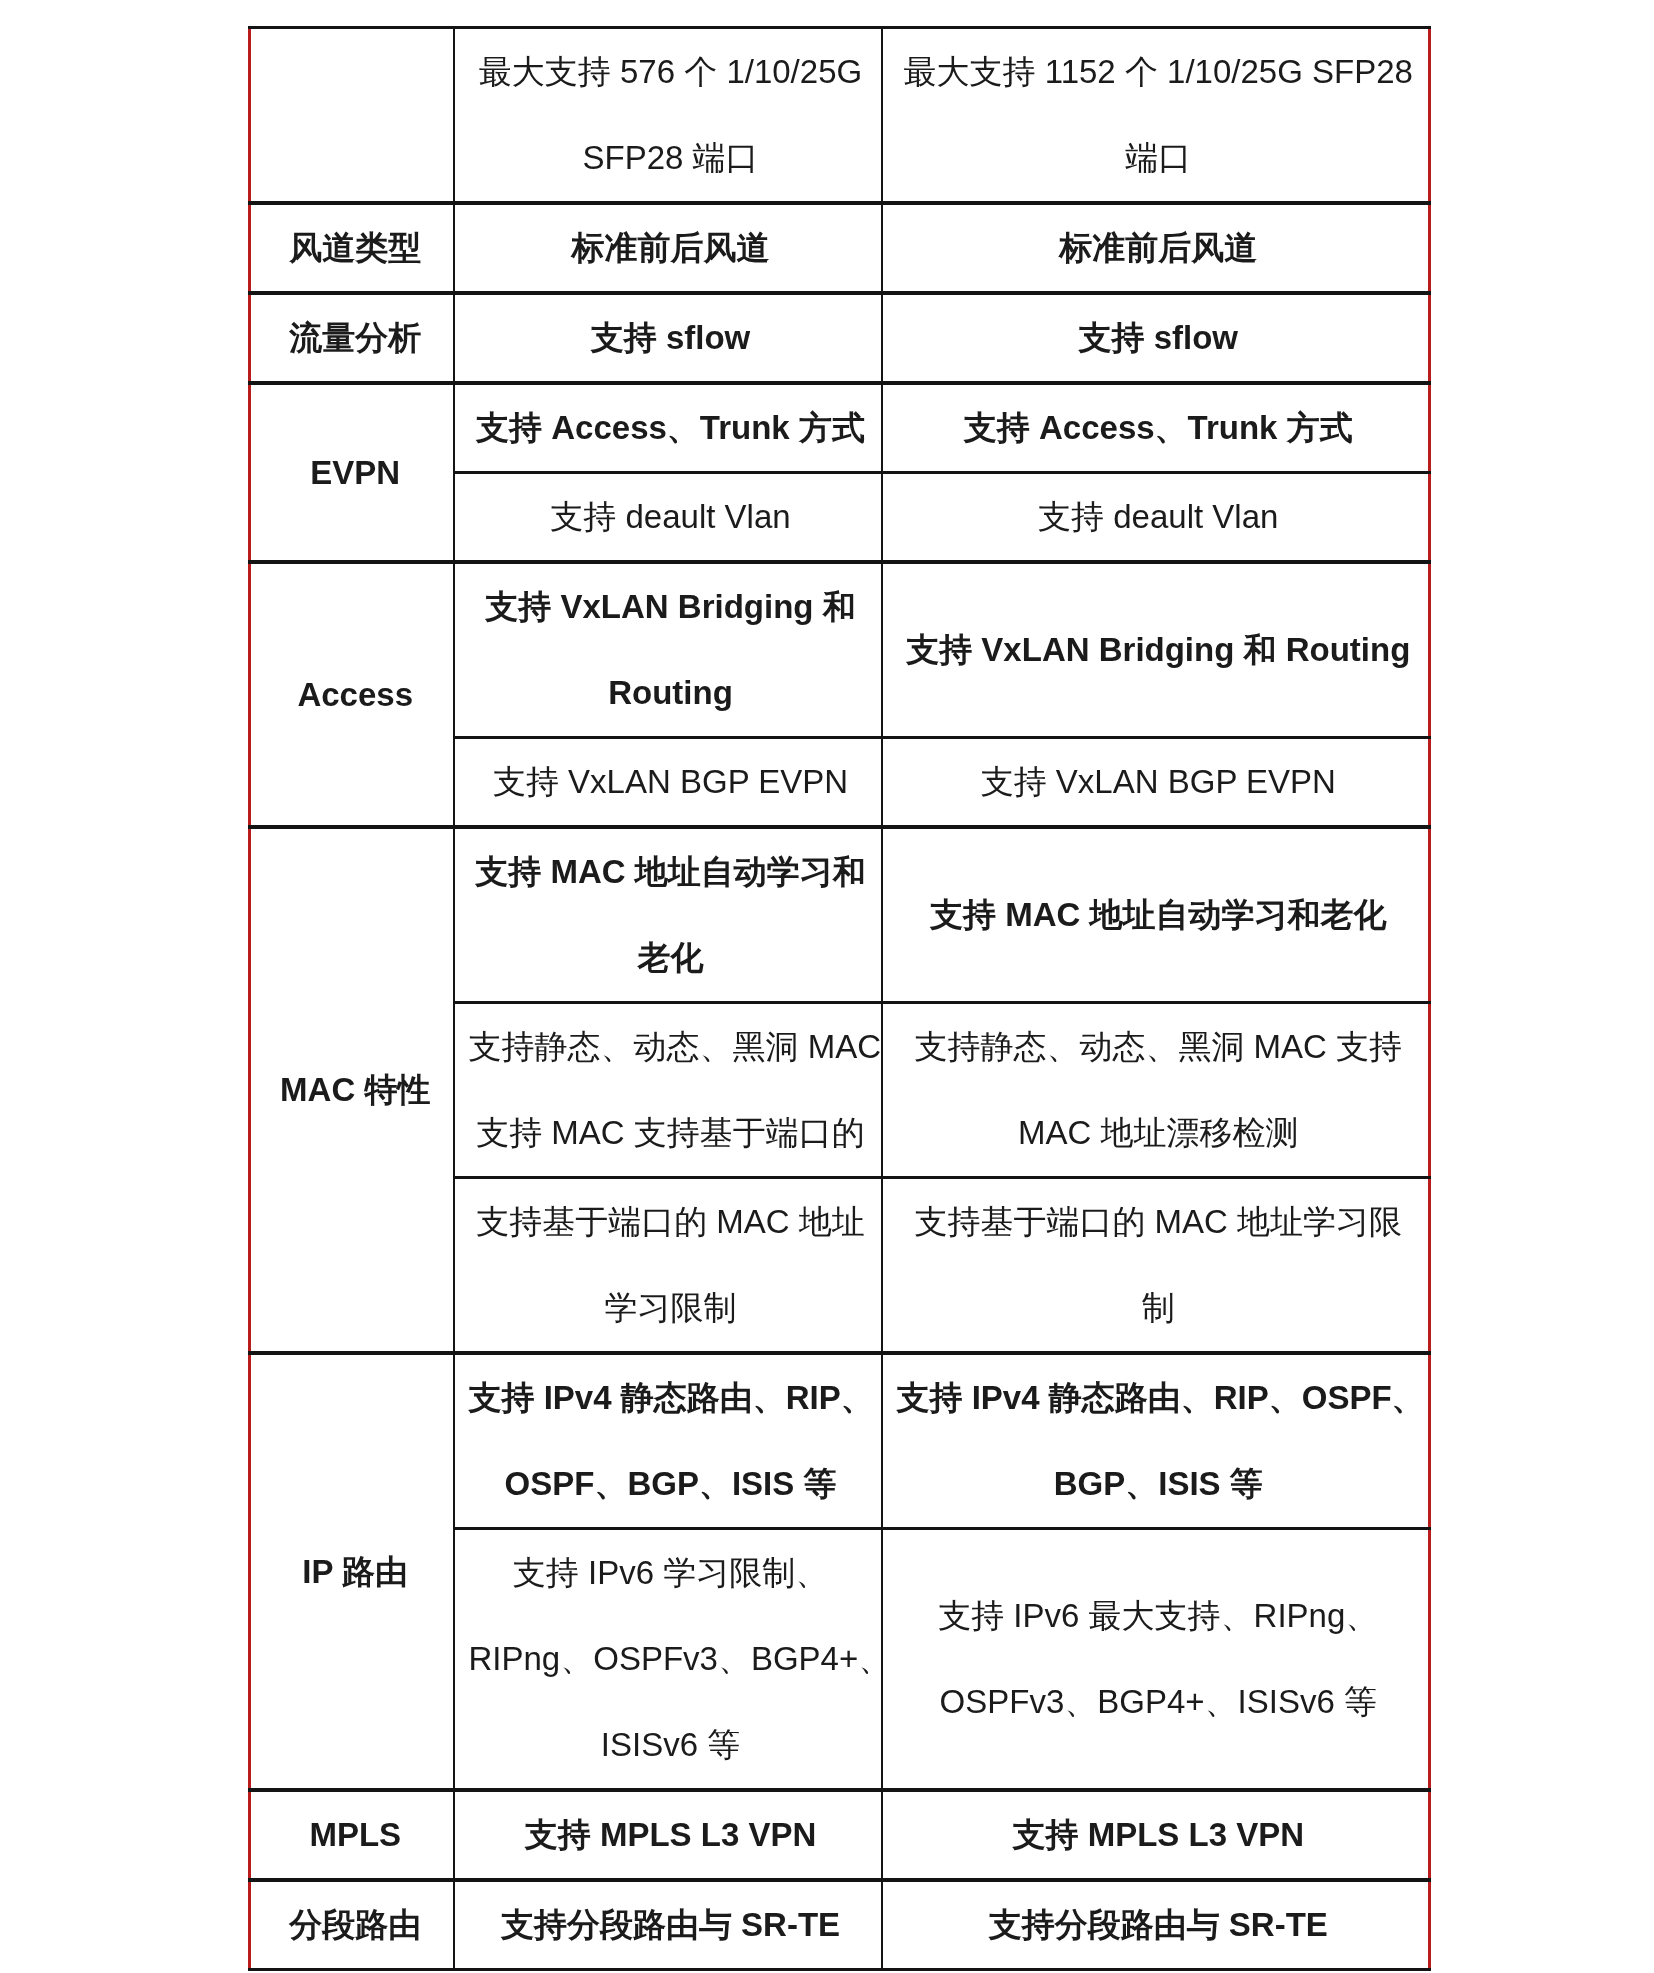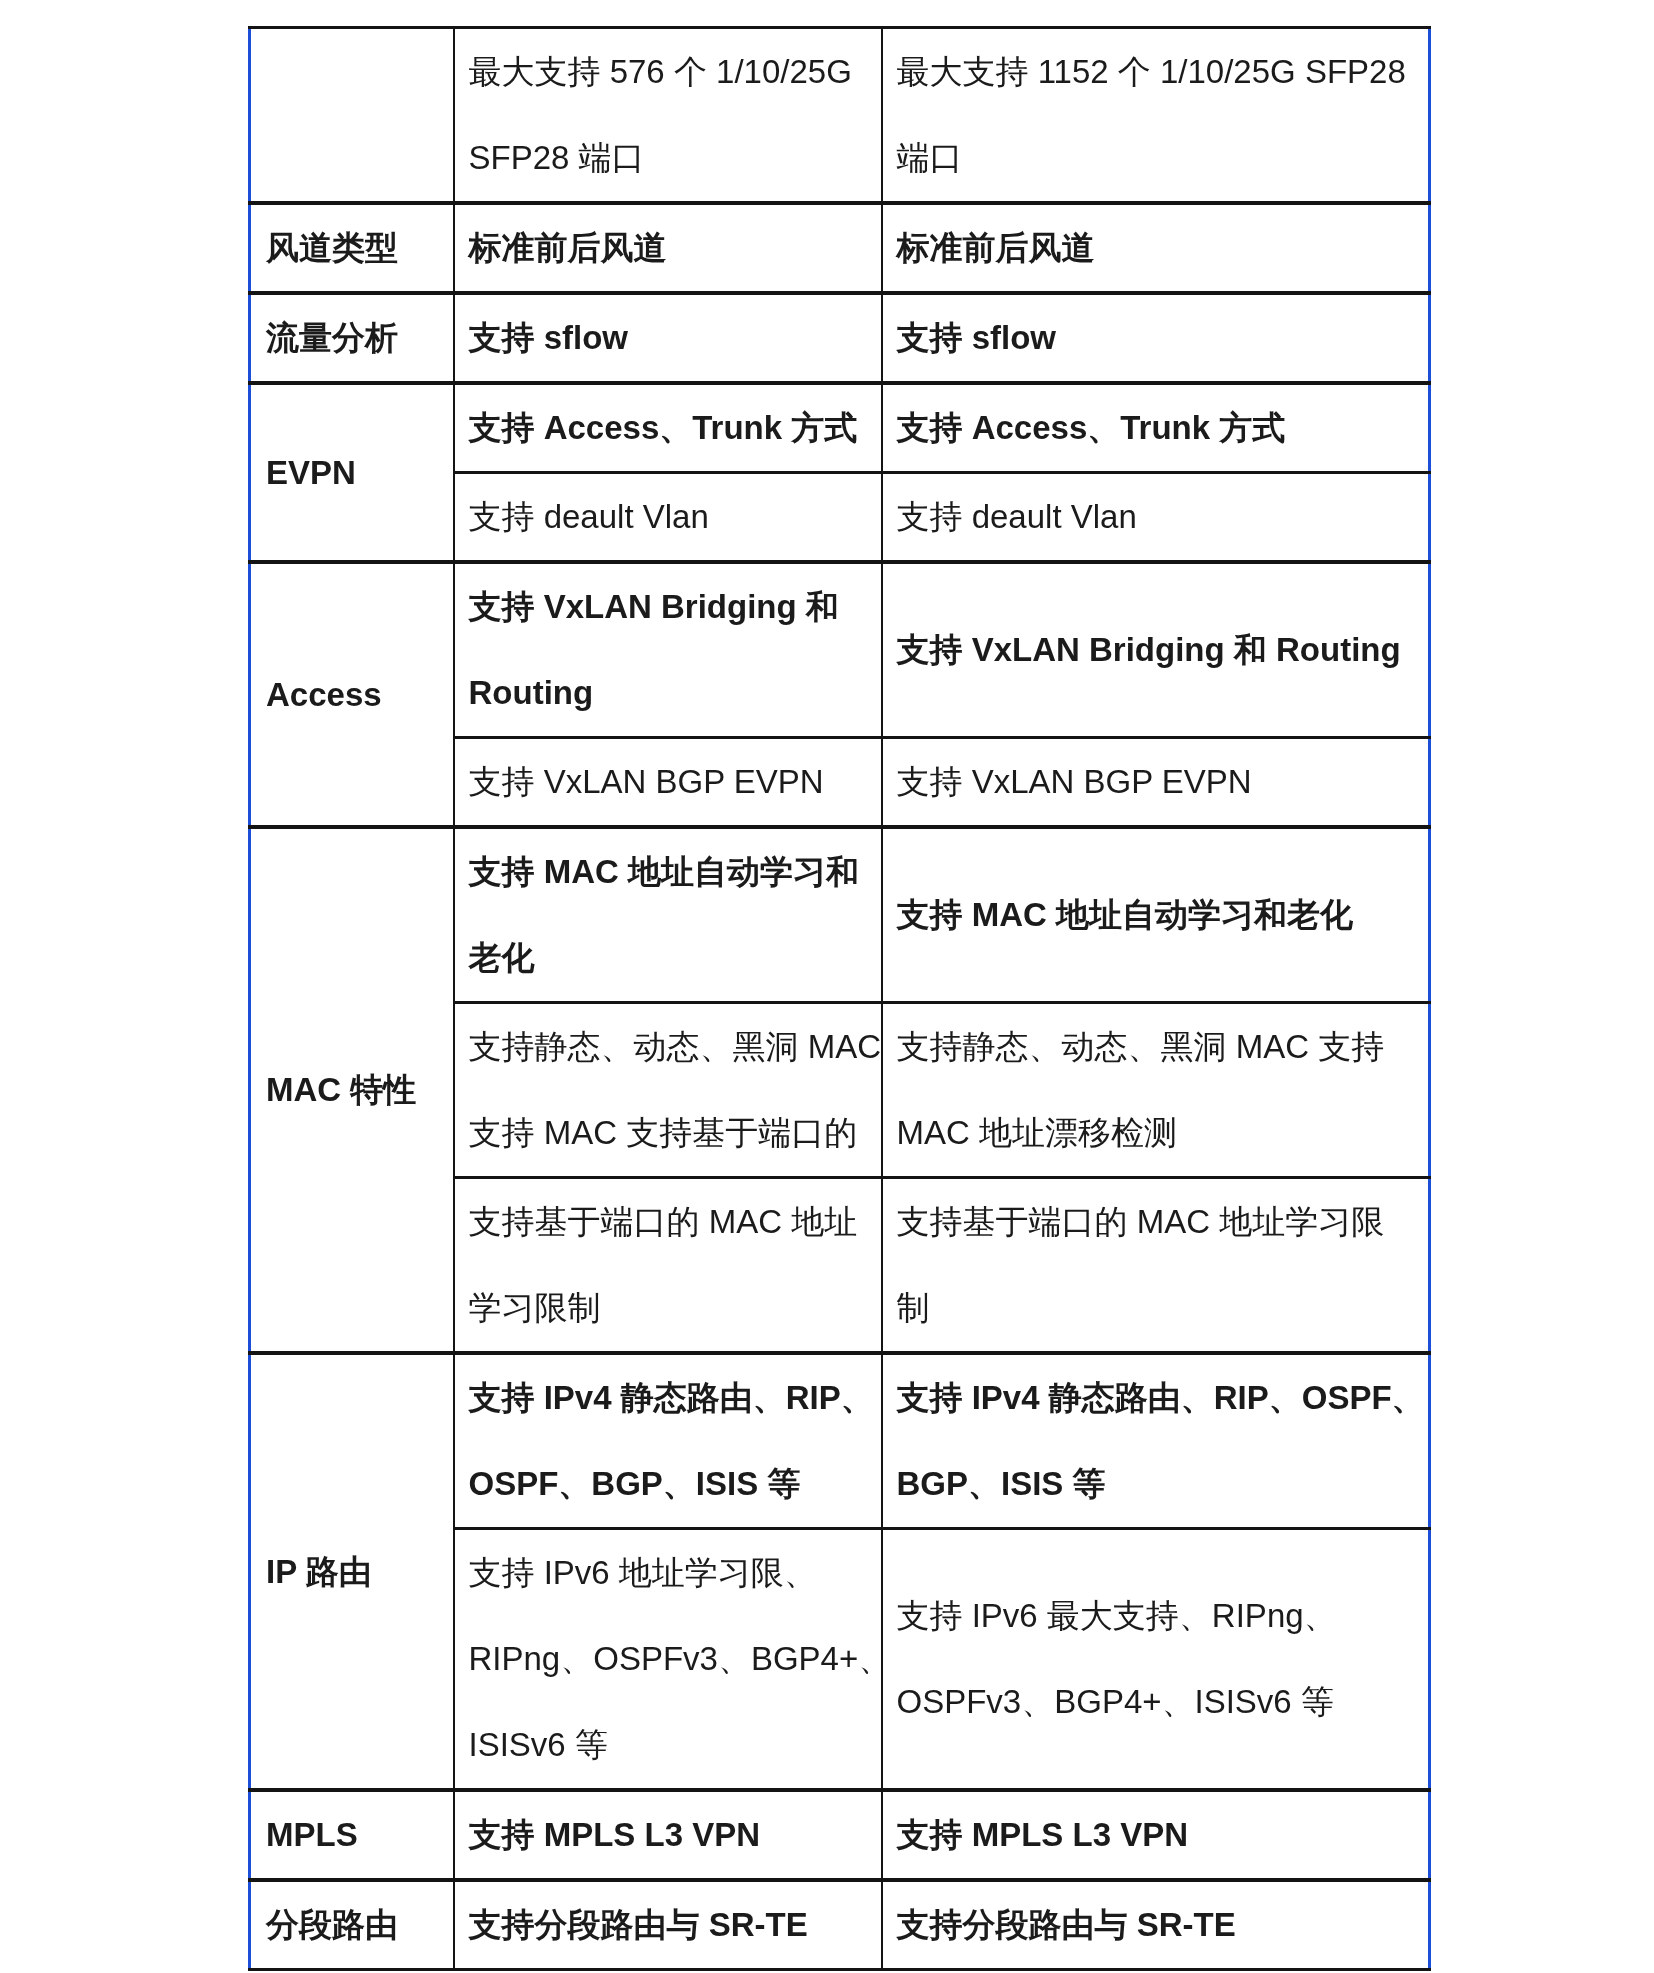--- a/index.html
+++ b/index.html
@@ -15,22 +15,23 @@
     font-family: "Liberation Sans", sans-serif;
     color: #1b1b1b;
   }
   table.spec-table {
     position: absolute;
     left: 248px;
     top: 26px;
     width: 1180px;
     table-layout: fixed;
     border-collapse: collapse;
-    border: 3px solid #1d4ed8;
+    border: 3px solid #b91c1c;
     background: #000000;
+    text-align: center;
   }
   col.c-cat  { width: 204px; }
   col.c-a    { width: 428px; }
   col.c-b    { width: 548px; }
   td {
     border: 2px solid #141414;
     border-top-width: 3px;
     border-bottom-width: 3px;
     vertical-align: middle;
     font-size: 33px;
@@ -163,21 +164,21 @@
             <div class="line">支持 IPv4 静态路由、RIP、</div>
             <div class="line">OSPF、BGP、ISIS 等</div>
           </td>
           <td>
             <div class="line">支持 IPv4 静态路由、RIP、OSPF、</div>
             <div class="line">BGP、ISIS 等</div>
           </td>
         </tr>
         <tr>
           <td>
-            <div class="line">支持 IPv6 地址学习限、</div>
+            <div class="line">支持 IPv6 学习限制、</div>
             <div class="line">RIPng、OSPFv3、BGP4+、</div>
             <div class="line">ISISv6 等</div>
           </td>
           <td>
             <div class="line">支持 IPv6 最大支持、RIPng、</div>
             <div class="line">OSPFv3、BGP4+、ISISv6 等</div>
           </td>
         </tr>
         <tr class="group-start">
           <td class="cat" rowspan="1">MPLS</td>

